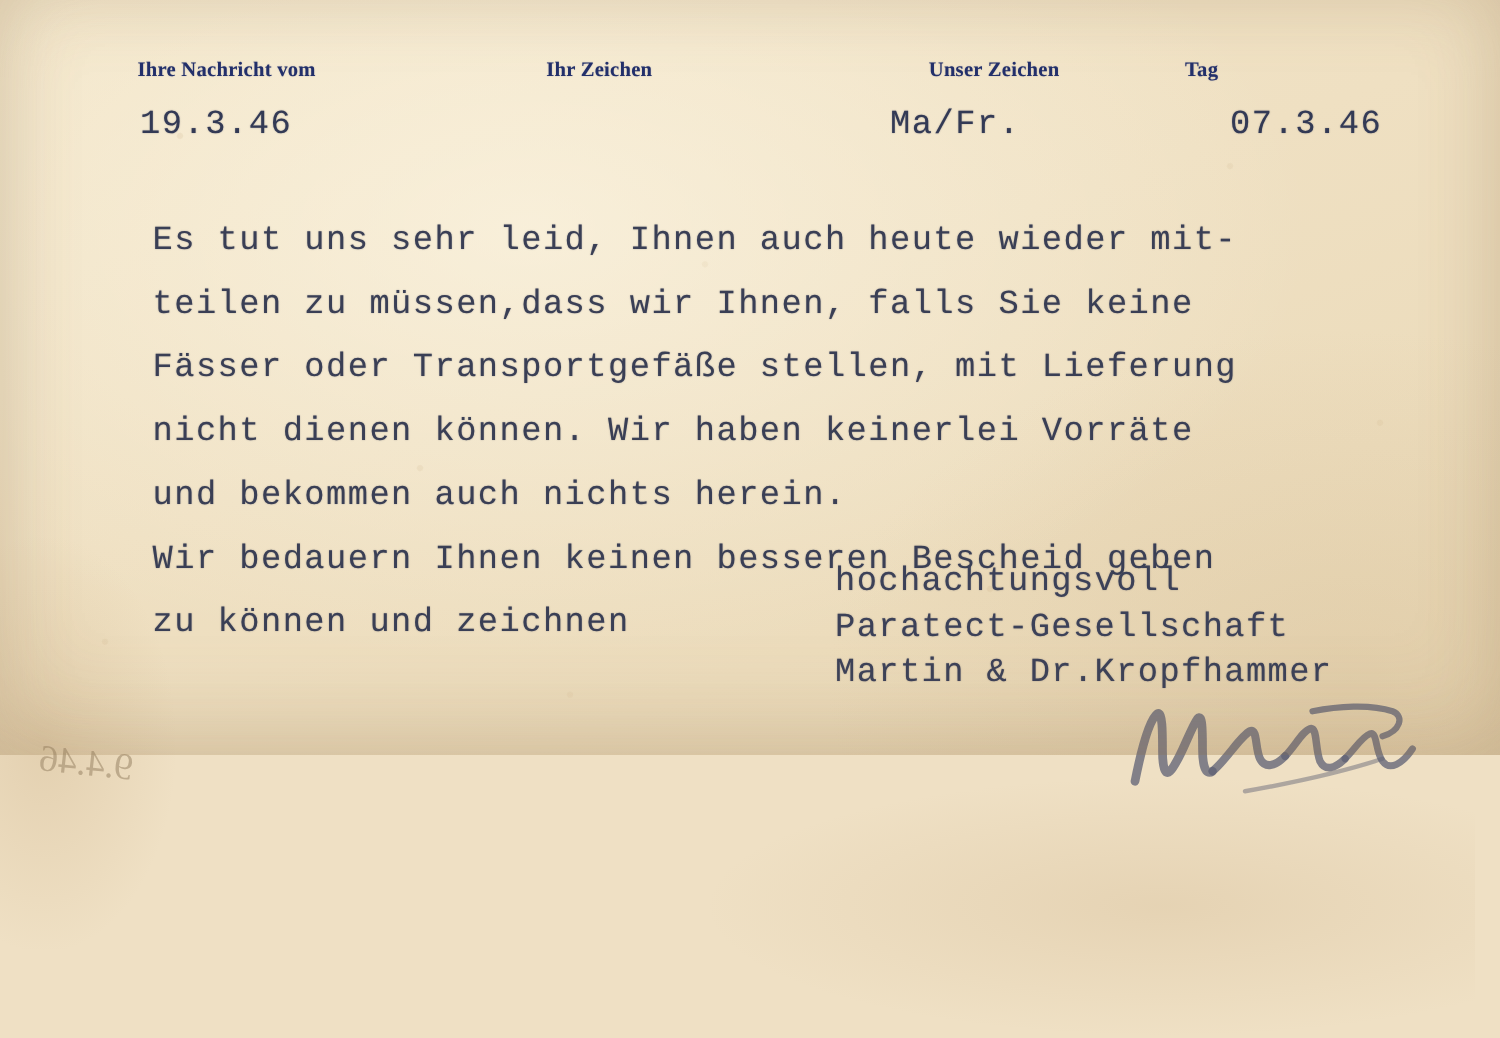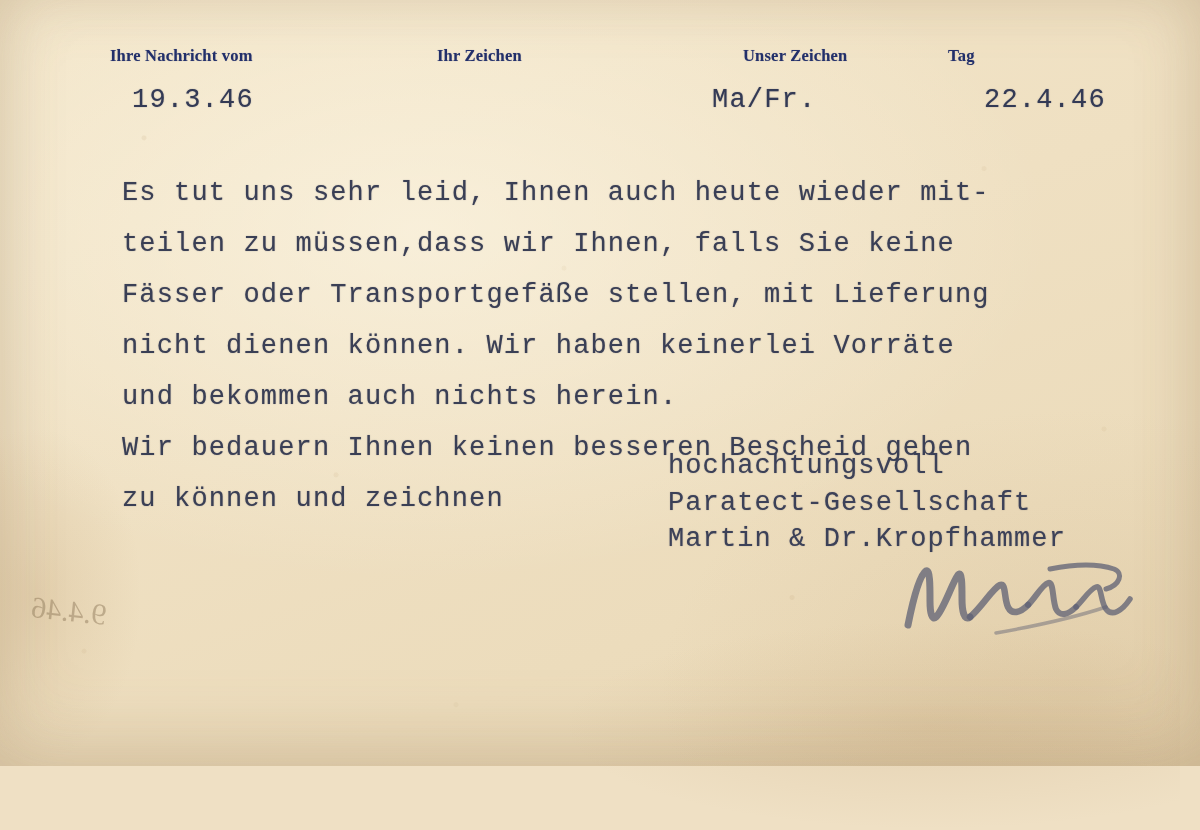--- a/index.html
+++ b/index.html
@@ -10,21 +10,21 @@
     width: 1200px;
     height: 830px;
     overflow: hidden;
     background: #efe0c4;
     font-family: "Liberation Sans", sans-serif;
   }
 
   #card {
     position: relative;
     width: 1200px;
-    height: 766px;
+    height: 604px;
     background:
       radial-gradient(ellipse 900px 500px at 35% 30%, rgba(255,250,235,0.55) 0%, rgba(255,250,235,0.0) 70%),
       radial-gradient(ellipse 600px 400px at 90% 90%, rgba(210,185,145,0.35) 0%, rgba(210,185,145,0.0) 70%),
       linear-gradient(160deg, #f3e6ca 0%, #efe0c2 45%, #e9d8b6 100%);
     box-sizing: border-box;
   }
 
   
   .grain {
     position: absolute;
@@ -93,21 +93,21 @@
     color: #2e3550;
     white-space: pre;
   }
   .hdr-val {
     position: absolute;
     font-size: 27px;
     letter-spacing: 1.2px;
     color: #333a55;
     text-shadow: 0 0 1.2px rgba(40,45,70,0.45);
   }
-  #val-ihre-nachricht { left: 112px; top: 85px; margin-left: 20px; }
+  #val-ihre-nachricht { left: 112px; top: 85px; }
   #val-unser-zeichen  { left: 712px; top: 85px; }
   #val-tag            { left: 984px; top: 85px; }
 
   
   #body-text {
     position: absolute;
     left: 122px;
     top: 168px;
     width: 1060px;
     font-family: "Liberation Mono", monospace;
@@ -171,21 +171,21 @@
 
   <div class="hdr">
     <div class="hdr-label" id="lbl-ihre-nachricht">Ihre Nachricht vom</div>
     <div class="hdr-label" id="lbl-ihr-zeichen">Ihr Zeichen</div>
     <div class="hdr-label" id="lbl-unser-zeichen">Unser Zeichen</div>
     <div class="hdr-label" id="lbl-tag">Tag</div>
   </div>
 
   <div class="typed hdr-val" id="val-ihre-nachricht">19.3.46</div>
   <div class="typed hdr-val" id="val-unser-zeichen">Ma/Fr.</div>
-  <div class="typed hdr-val" id="val-tag">22.4.46</div>
+  <div class="typed hdr-val" id="val-tag">07.3.46</div>
 
   <div id="body-text">Es tut uns sehr leid, Ihnen auch heute wieder mit-
 teilen zu müssen,dass wir Ihnen, falls Sie keine
 Fässer oder Transportgefäße stellen, mit Lieferung
 nicht dienen können. Wir haben keinerlei Vorräte
 und bekommen auch nichts herein.
 Wir bedauern Ihnen keinen besseren Bescheid geben
 zu können und zeichnen</div>
 
   <div id="closing-text">hochachtungsvoll

